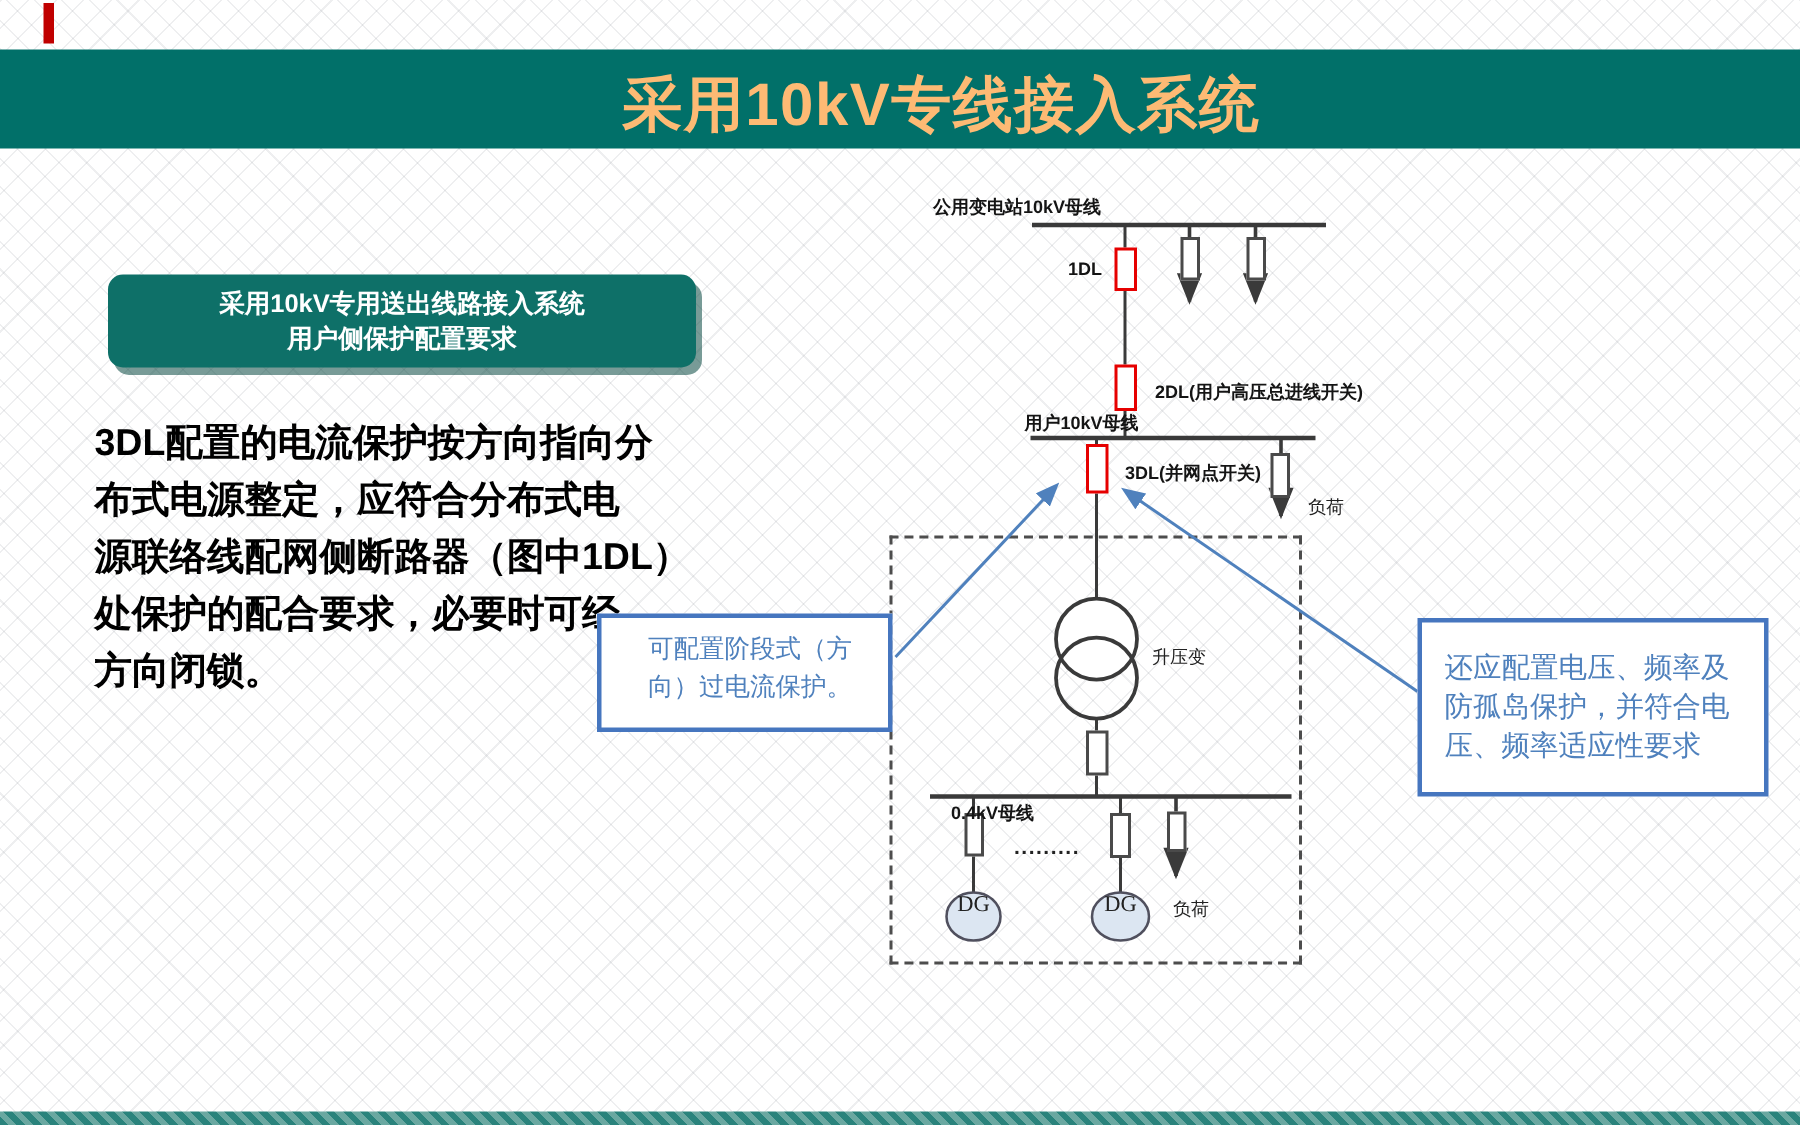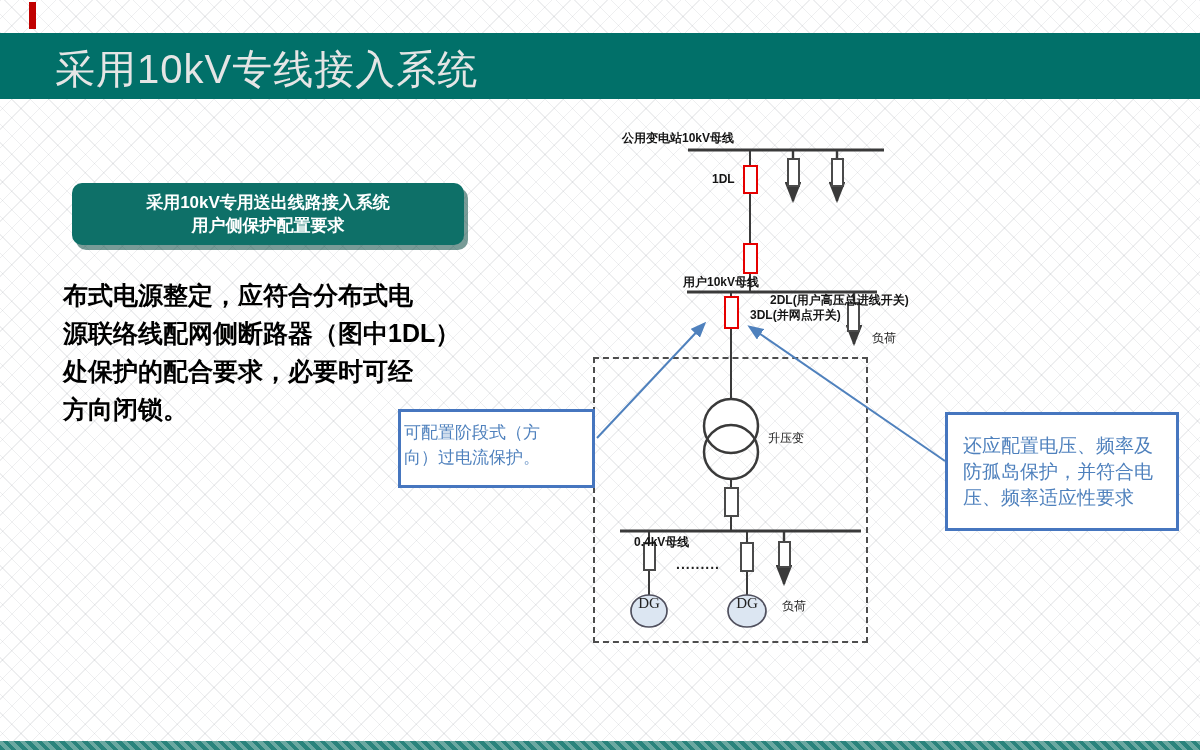--- a/index.html
+++ b/index.html
@@ -8,22 +8,22 @@
     position:relative; width:1200px; height:750px; overflow:hidden;
     font-family:"Liberation Sans","DejaVu Sans",sans-serif;
     background:
       repeating-linear-gradient(45deg,  rgba(125,130,140,.13) 0 1px, transparent 1px 13px),
       repeating-linear-gradient(135deg, rgba(125,130,140,.13) 0 1px, transparent 1px 13px),
       #ffffff;
   }
   .red-tick{ position:absolute; left:29px; top:2px; width:7px; height:27px; background:#c00000; }
   .header{ position:absolute; left:0; right:0; top:33px; height:66px; background:#017069; }
   .header .title{
-    padding:9px 0 0 55px; font-size:40px; font-weight:normal; color:#e5e5e5;
-    letter-spacing:1px; white-space:nowrap;
+    padding:9px 0 0 55px; font-size:40px; font-weight:bold; color:#fdba74;
+    letter-spacing:1px; white-space:nowrap;text-align:center;
   }
   .topic-box{
     position:absolute; left:72px; top:183px; width:392px; height:62px;
     background:#0e7068; border-radius:10px;
     box-shadow:4px 5px 0 rgba(9,73,66,.55);
     color:#fff; text-align:center; padding-top:8px;
   }
   .topic-box div{ font-size:17px; font-weight:bold; line-height:23px; white-space:nowrap; }
   .body-text{ position:absolute; left:63px; top:276px; width:400px; }
   .body-text div{
@@ -45,21 +45,21 @@
   .dlabel.normal{ font-weight:normal; color:#222; }
   .dg-label{
     position:absolute; width:38px; height:14px; display:flex; align-items:center; justify-content:center;
     font-family:"Liberation Serif","DejaVu Serif",serif; font-size:15px; color:#222;
   }
   .ellipsis{ position:absolute; font-size:14px; font-weight:bold; color:#222; letter-spacing:1px; }
   .callout{
     position:absolute; background:#fff; border:3px solid #4676bf; color:#4f81bd;
   }
   .callout div{ white-space:nowrap; }
-  .callout-left{ left:398px; top:409px; width:197px; height:79px; padding:8px 0 0 3px; }
+  .callout-left{ left:398px; top:409px; width:197px; height:79px; padding:8px 0 0 31px; }
   .callout-left div{ font-size:17px; line-height:25px; }
   .callout-right{
     left:945px; top:412px; width:234px; height:119px;
     display:flex; flex-direction:column; justify-content:center; padding-left:15px;
   }
   .callout-right div{ font-size:19px; line-height:26px; }
   .footer-bar{
     position:absolute; left:0; right:0; bottom:0; height:9px;
     background:repeating-linear-gradient(45deg,#2a837c 0 4px,#6aa8a1 4px 8px);
   }
@@ -74,20 +74,21 @@
   <div class="header">
     <div class="title">采用10kV专线接入系统</div>
   </div>
 
   <div class="topic-box">
     <div>采用10kV专用送出线路接入系统</div>
     <div>用户侧保护配置要求</div>
   </div>
 
   <div class="body-text">
+    <div>3DL配置的电流保护按方向指向分</div>
     <div>布式电源整定，应符合分布式电</div>
     <div>源联络线配网侧断路器（图中1DL）</div>
     <div>处保护的配合要求，必要时可经</div>
     <div>方向闭锁。</div>
   </div>
 
   <div class="dashed-box"></div>
 
   <svg class="lines-svg" viewBox="0 0 1200 750" xmlns="http://www.w3.org/2000/svg">
     <defs>
@@ -137,21 +138,21 @@
   <div class="brk red" style="left:743px;top:243px;width:15px;height:31px;"></div>
   <div class="brk red" style="left:724px;top:296px;width:15px;height:33px;"></div>
   <div class="brk gray" style="left:847px;top:302px;width:13px;height:30px;"></div>
   <div class="brk gray" style="left:724px;top:487px;width:15px;height:30px;"></div>
   <div class="brk gray" style="left:643px;top:542px;width:13px;height:29px;"></div>
   <div class="brk gray" style="left:740px;top:542px;width:14px;height:30px;"></div>
   <div class="brk gray" style="left:778px;top:541px;width:13px;height:27px;"></div>
 
   <div class="dlabel" style="left:622px;top:132px;">公用变电站10kV母线</div>
   <div class="dlabel" style="left:712px;top:173px;">1DL</div>
-  <div class="dlabel" style="left:770px;top:255px;margin-top:39px;">2DL(用户高压总进线开关)</div>
+  <div class="dlabel" style="left:770px;top:255px;">2DL(用户高压总进线开关)</div>
   <div class="dlabel" style="left:648px;top:276px;margin-left:35px;">用户10kV母线</div>
   <div class="dlabel" style="left:750px;top:309px;">3DL(并网点开关)</div>
   <div class="dlabel normal" style="left:872px;top:332px;">负荷</div>
   <div class="dlabel normal" style="left:768px;top:432px;">升压变</div>
   <div class="dlabel" style="left:634px;top:508px;margin-top:28px;">0.4kV母线</div>
   <div class="ellipsis" style="left:676px;top:556px;">.........</div>
   <div class="dg-label" style="left:630px;top:596px;">DG</div>
   <div class="dg-label" style="left:728px;top:596px;">DG</div>
   <div class="dlabel normal" style="left:782px;top:600px;">负荷</div>
 

